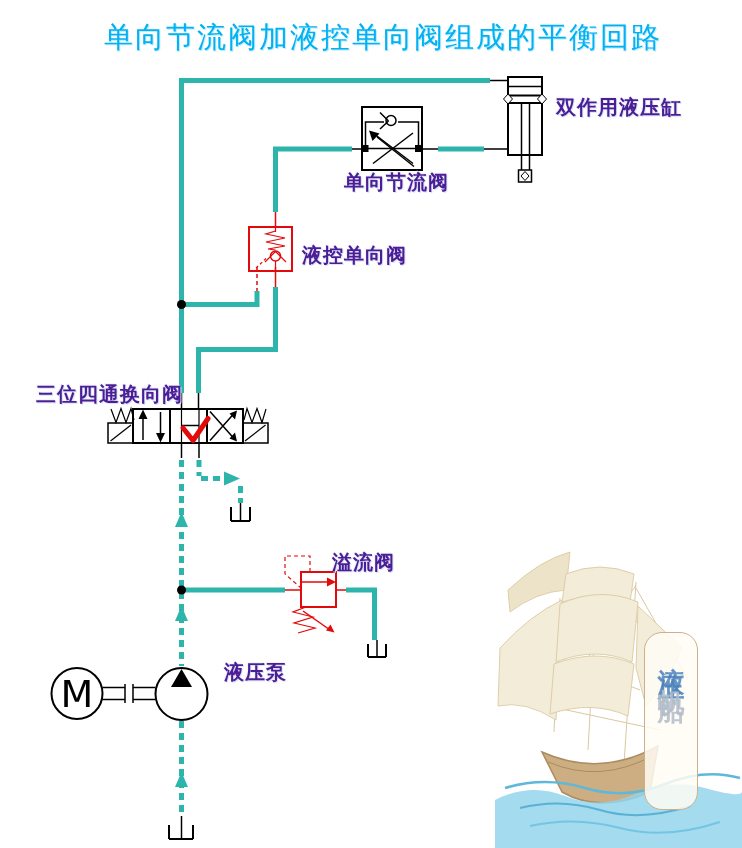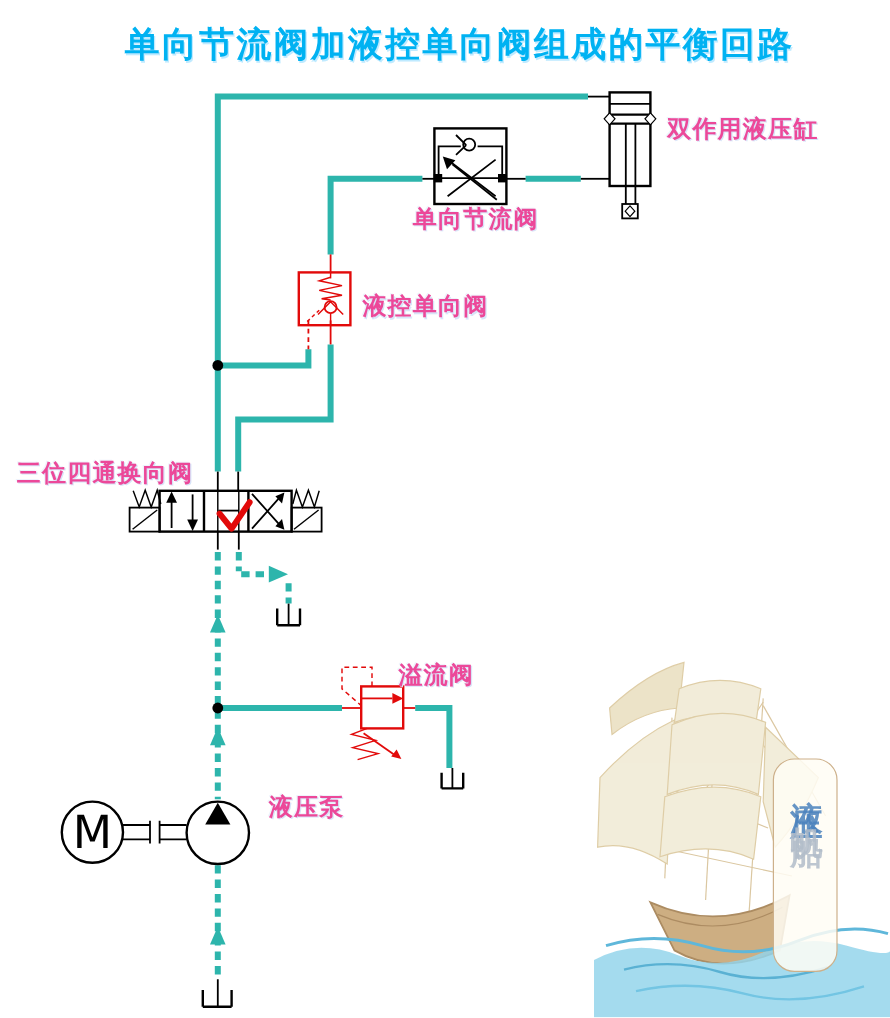--- a/index.html
+++ b/index.html
@@ -2,27 +2,27 @@
 <html><head>
 <meta charset="utf-8">
 <style>
   html,body{margin:0;padding:0;background:#fff;}
   #app{
     position:relative;width:742px;height:848px;background:#ffffff;overflow:hidden;
     font-family:"DejaVu Sans", sans-serif;
   }
   #app svg{position:absolute;left:0;top:0;}
   .lbl{
-    position:absolute;color:#ec4899;font-weight:700;font-size:20px;letter-spacing:1px;
+    position:absolute;color:#4c1d95;font-weight:700;font-size:20px;letter-spacing:1px;
     text-shadow:1px 1px 0 #d8e4f8, -1px -1px 0 #eef3fc;white-space:nowrap;
     font-family:Liberation Serif, serif;
   }
   .title{
     position:absolute;left:104px;top:18px;width:610px;
-    color:#00b2f2;font-weight:700;font-size:29px;letter-spacing:2px;white-space:nowrap;
+    color:#00b2f2;font-weight:400;font-size:29px;letter-spacing:2px;white-space:nowrap;
     text-shadow:1px 1px 0 #bfeaff;
     font-family:"DejaVu Sans", sans-serif;
   }
   .banner{
     position:absolute;left:644px;top:632px;width:54px;height:178px;box-sizing:border-box;
     border:1.5px solid #cdb08a;border-radius:18px;background:rgba(255,253,244,0.85);
     display:flex;flex-direction:column;align-items:center;padding-top:12px;gap:4px;
   }
   .banner span{
     writing-mode:vertical-rl;text-orientation:upright;font-size:27px;font-weight:700;
@@ -206,21 +206,21 @@
     <path d="M102.5 687.5 H125 M102.5 699.5 H125 M125 684 V703 M133 684 V703 M133 687.5 H155.5 M133 699.5 H155.5" stroke-width="1.5"></path>
     <circle cx="181.5" cy="694" r="26" stroke-width="2" fill="#fff"></circle>
     <polygon points="181.5,669 171,687 192,687" fill="#000" stroke="none"></polygon>
   </g>
 </svg>
 
   <div class="title">单向节流阀加液控单向阀组成的平衡回路</div>
   <div class="lbl" style="left:556px;top:94px;">双作用液压缸</div>
   <div class="lbl" style="left:344px;top:169px;">单向节流阀</div>
   <div class="lbl" style="left:302px;top:242px;">液控单向阀</div>
-  <div class="lbl" style="left:14px;top:381px;">三位四通换向阀</div>
+  <div class="lbl" style="left:36px;top:381px;">三位四通换向阀</div>
   <div class="lbl" style="left:332px;top:549px;">溢流阀</div>
   <div class="lbl" style="left:224px;top:659px;">液压泵</div>
 
   <div class="banner">
     <span class="b1">液压</span>
     <span class="b2">帆船</span>
   </div>
 
 </div>
 

